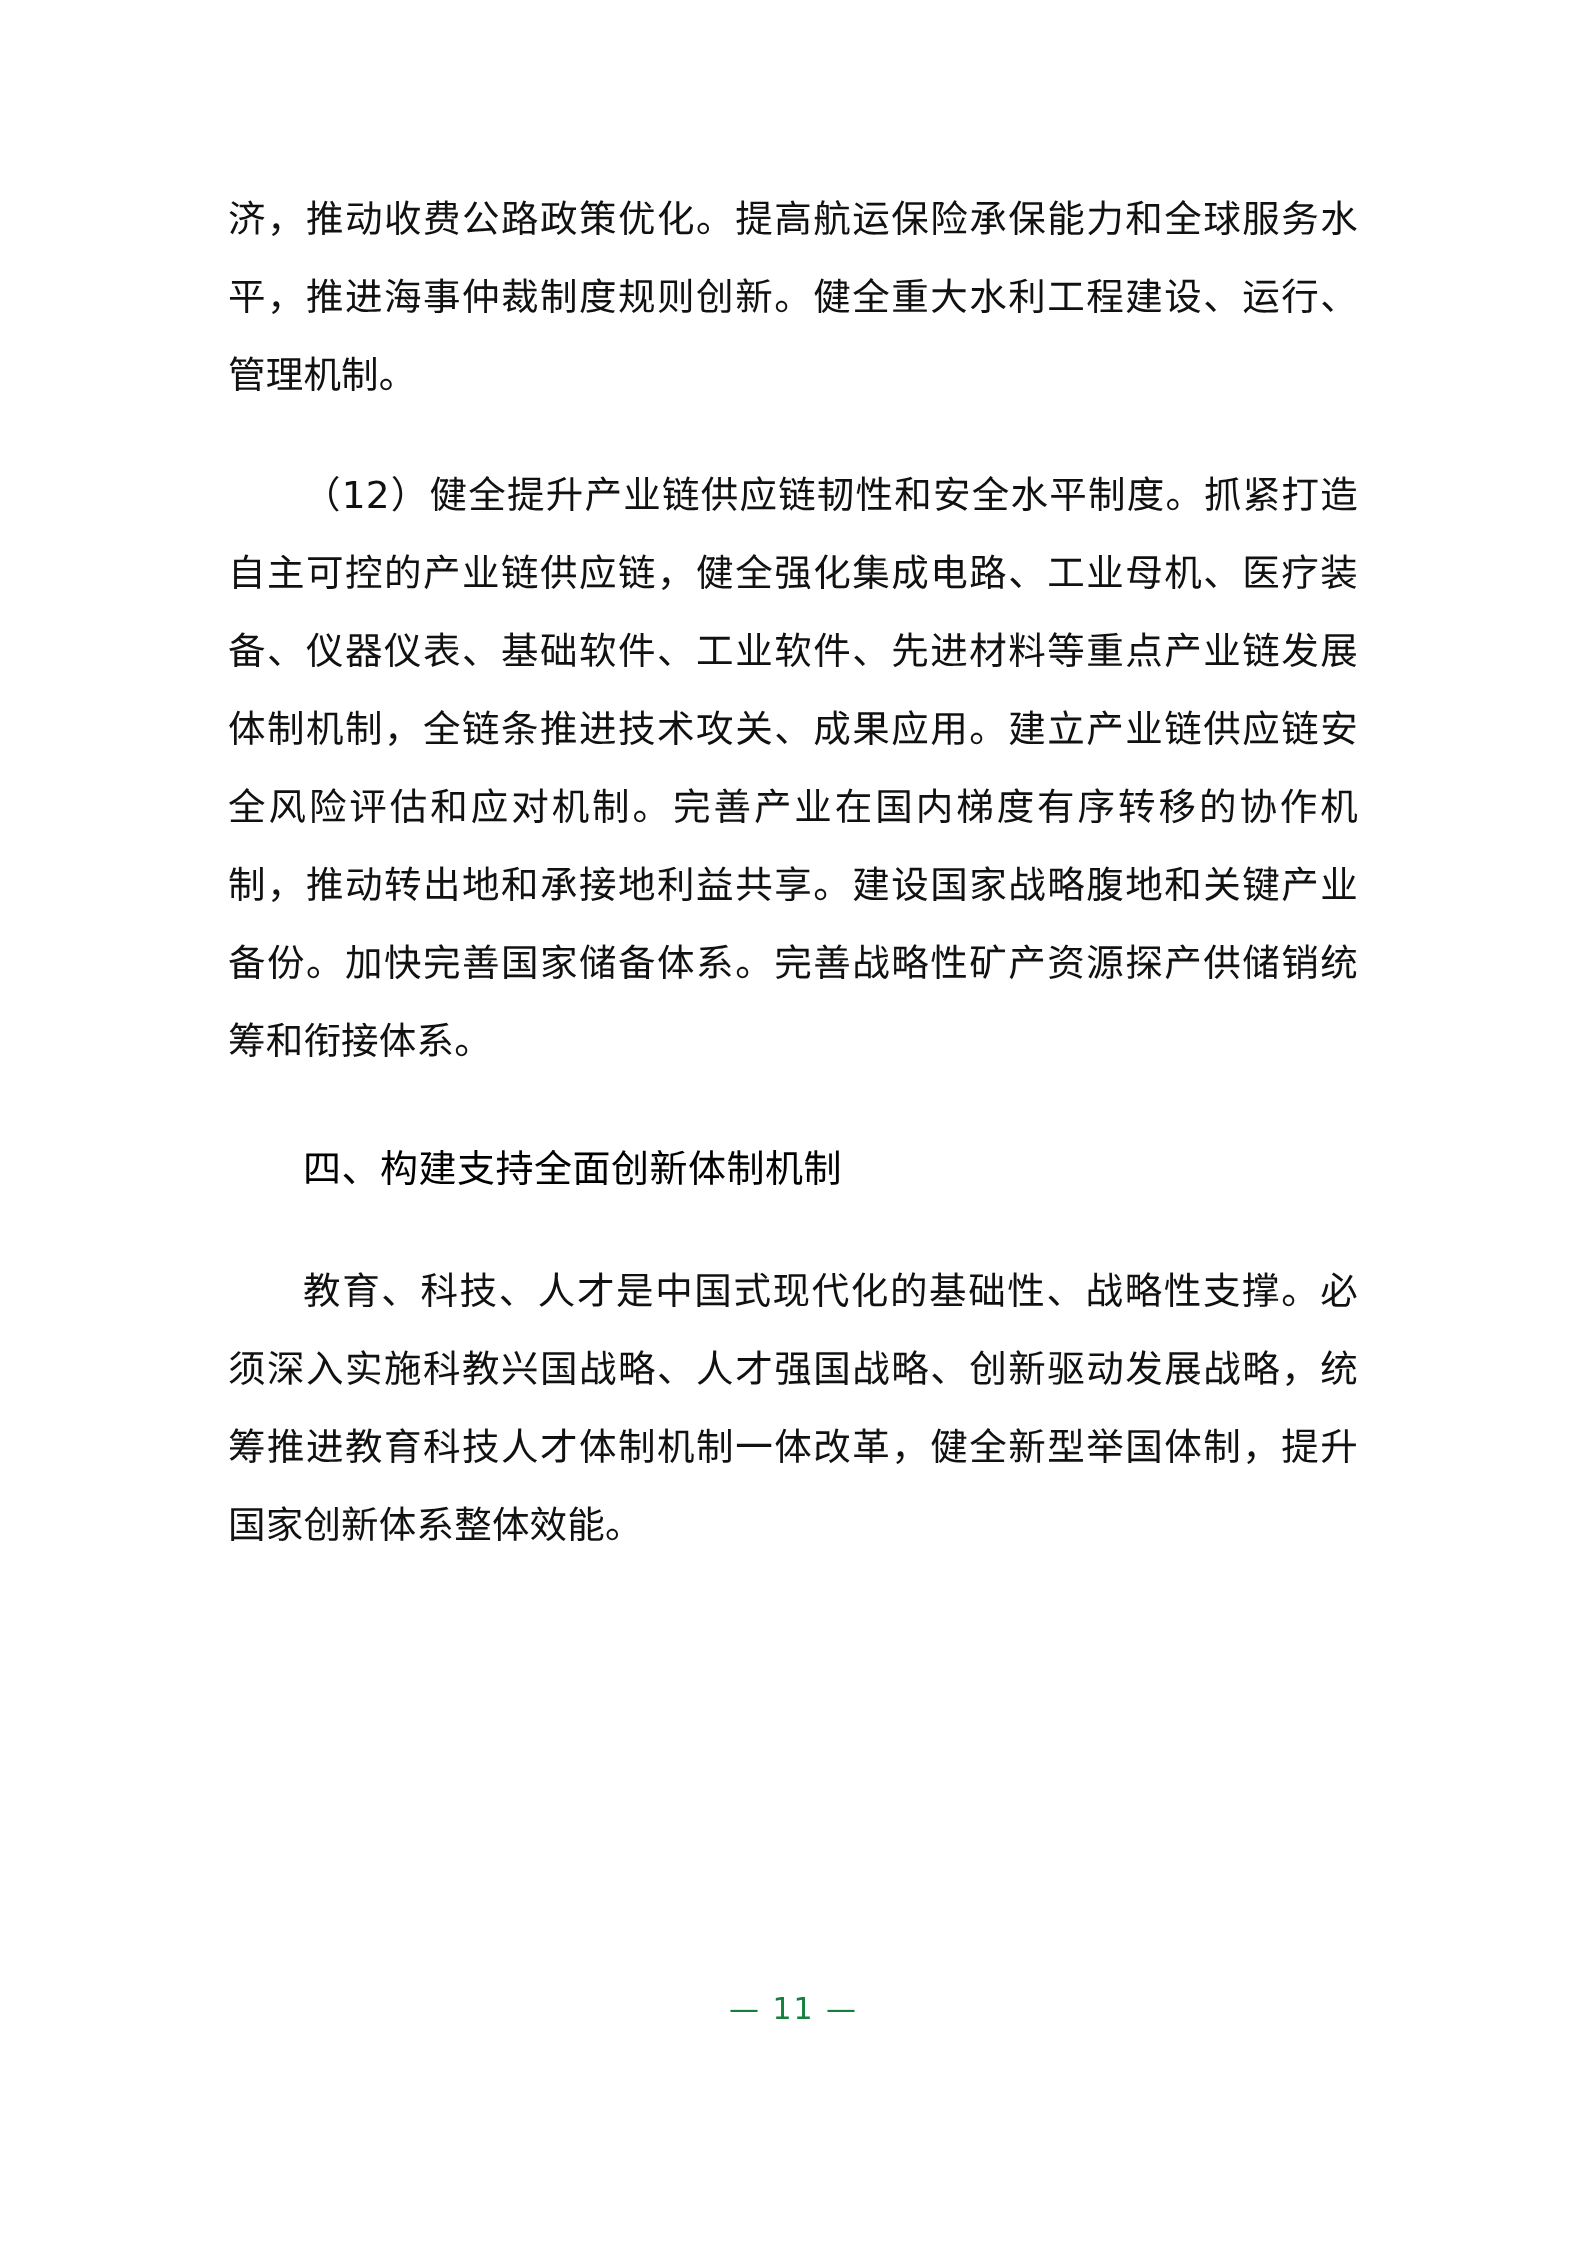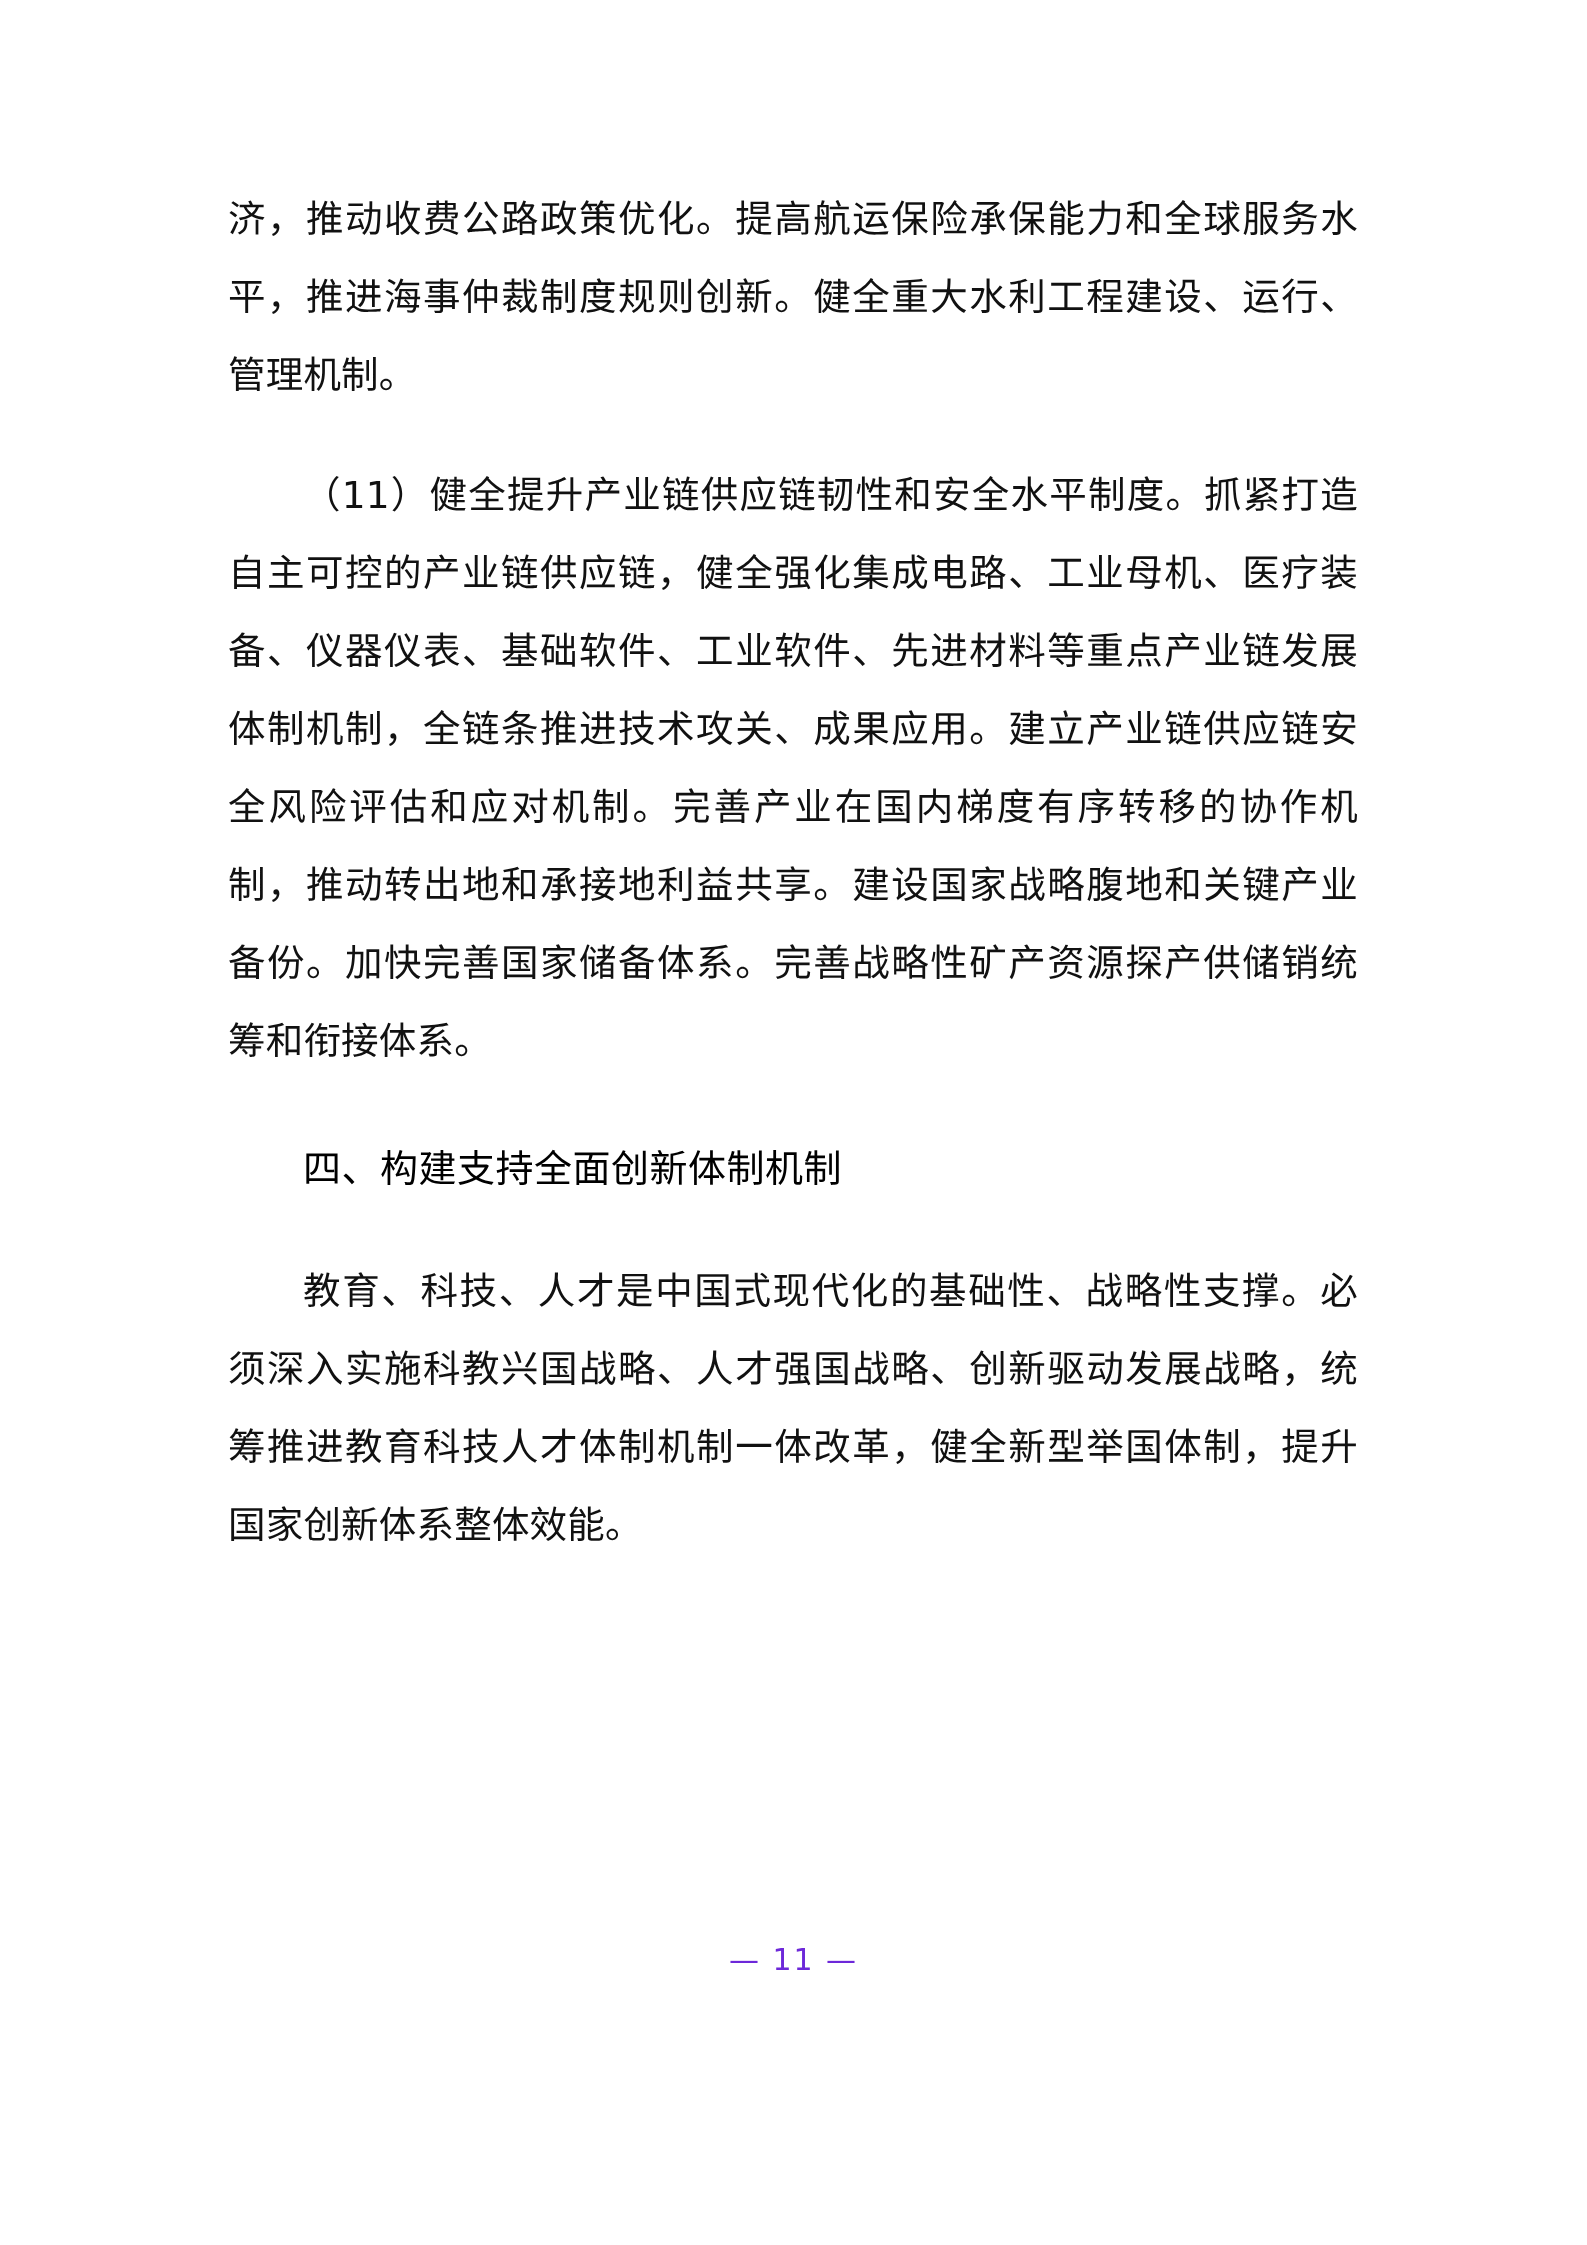--- a/index.html
+++ b/index.html
@@ -56,40 +56,40 @@
     font-size: 38px;
     line-height: 78px;
     font-weight: 400;
     text-indent: 75px;
     letter-spacing: 0.5px;
     color: #000000;
   }
   .footer {
     position: absolute;
     left: 0;
-    top: 1940px;
+    top: 1989px;
     width: 1587px;
     text-align: center;
     font-size: 30px;
     line-height: 40px;
-    color: #6d28d9;
+    color: #15803d;
     letter-spacing: 2px;
   }
 </style>
 </head>
 <body>
 
 <div class="page">
   <div class="content">
 
     <p class="body-para">济，推动收费公路政策优化。提高航运保险承保能力和全球服务水平，推进海事仲裁制度规则创新。健全重大水利工程建设、运行、管理机制。</p>
 
     <div class="gap-large"></div>
 
-    <p class="body-para indent">（11）健全提升产业链供应链韧性和安全水平制度。抓紧打造自主可控的产业链供应链，健全强化集成电路、工业母机、医疗装备、仪器仪表、基础软件、工业软件、先进材料等重点产业链发展体制机制，全链条推进技术攻关、成果应用。建立产业链供应链安全风险评估和应对机制。完善产业在国内梯度有序转移的协作机制，推动转出地和承接地利益共享。建设国家战略腹地和关键产业备份。加快完善国家储备体系。完善战略性矿产资源探产供储销统筹和衔接体系。</p>
+    <p class="body-para indent">（12）健全提升产业链供应链韧性和安全水平制度。抓紧打造自主可控的产业链供应链，健全强化集成电路、工业母机、医疗装备、仪器仪表、基础软件、工业软件、先进材料等重点产业链发展体制机制，全链条推进技术攻关、成果应用。建立产业链供应链安全风险评估和应对机制。完善产业在国内梯度有序转移的协作机制，推动转出地和承接地利益共享。建设国家战略腹地和关键产业备份。加快完善国家储备体系。完善战略性矿产资源探产供储销统筹和衔接体系。</p>
 
     <div class="gap-heading-before"></div>
 
     <h2 class="section-heading">四、构建支持全面创新体制机制</h2>
 
     <div class="gap-heading-after"></div>
 
     <p class="body-para indent">教育、科技、人才是中国式现代化的基础性、战略性支撑。必须深入实施科教兴国战略、人才强国战略、创新驱动发展战略，统筹推进教育科技人才体制机制一体改革，健全新型举国体制，提升国家创新体系整体效能。</p>
 
     <div class="gap-large"></div>

